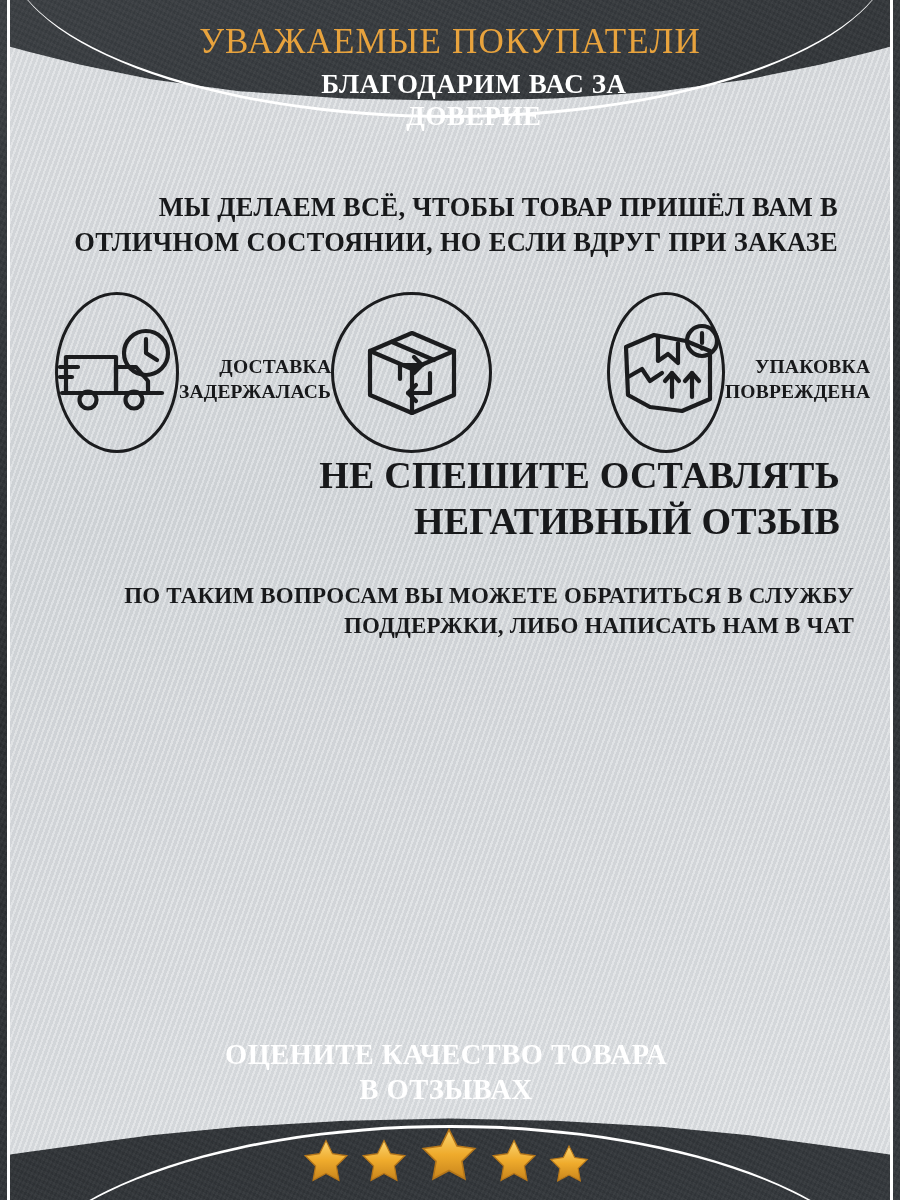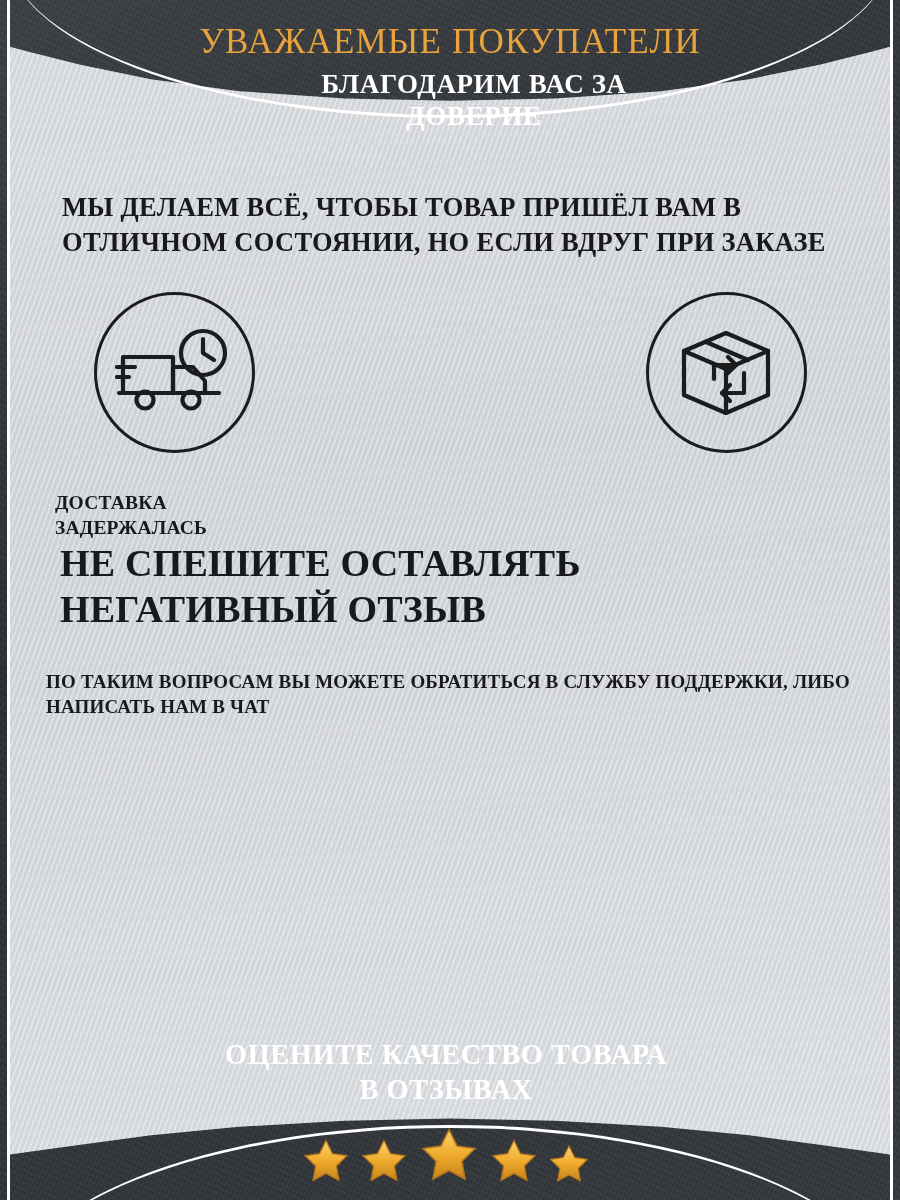--- a/index.html
+++ b/index.html
@@ -107,21 +107,21 @@
     padding: 0 230px;
     margin-left: 48px;
   }
 
   
   .content {
     position: absolute;
     left: 40px;
     right: 40px;
     top: 190px;
-    text-align: left;
+    text-align: right;
     z-index: 6;
     color: #18191b;
   }
 
   .lead {
     font-size: 26.5px;
     font-weight: 700;
     letter-spacing: 0.3px;
     line-height: 1.33;
     text-transform: uppercase;
@@ -132,23 +132,21 @@
   .icons {
     margin-top: 32px;
     display: flex;
     justify-content: space-between;
     align-items: flex-start;
     padding: 0 15px;
   }
   .icon-col {
     width: 238px;
     display: flex;
-    flex-direction: column;
     align-items: center;
-    gap: 24px;
   }
   .circle {
     width: 161px;
     height: 161px;
     border-radius: 50%;
     border: 3px solid #1b1c1e;
     display: flex;
     align-items: center;
     justify-content: center;
     background: transparent;
@@ -167,21 +165,21 @@
     font-size: 38px;
     font-weight: 700;
     line-height: 1.2;
     text-transform: uppercase;
     letter-spacing: 0.2px;
     padding: 0 20px;
   }
 
   .subtext {
     margin-top: 36px;
-    font-size: 19px;
+    font-size: 23px;
     font-weight: 700;
     line-height: 1.33;
     text-transform: uppercase;
     letter-spacing: 0.2px;
     padding: 0 6px;
   }
 
   
   .footer {
     position: absolute;
@@ -271,20 +269,42 @@
             <path d="M36 21 L78 39"></path>
 
             <path d="M44 58 V44 H66"></path>
             <path d="M58 36 L66 44 L58 52"></path>
             <path d="M74 52 V72 H52"></path>
             <path d="M60 64 L52 72 L60 80"></path>
           </svg>
         </div>
       </div>
 
+      <div class="icon-col">
+        <div class="circle">
+          <svg width="112" height="104" viewBox="0 0 112 104" fill="none" stroke="#1b1c1e" stroke-width="4.2" stroke-linecap="round" stroke-linejoin="round">
+
+            <path d="M16 26 L44 14 L76 20 L100 30 V78 L72 90 L40 86 L18 74 Z"></path>
+
+            <path d="M48 16 V40 L58 33 L68 42 V22"></path>
+
+            <path d="M18 56 L32 48 L40 60 L52 52"></path>
+
+            <path d="M62 76 V52"></path>
+            <path d="M55 60 L62 52 L69 60"></path>
+            <path d="M82 76 V52"></path>
+            <path d="M75 60 L82 52 L89 60"></path>
+
+            <circle cx="92" cy="20" r="15"></circle>
+            <path d="M92 12 V22"></path>
+            <path d="M92 27 V27.6"></path>
+          </svg>
+        </div>
+        <div class="icon-caption">УПАКОВКА ПОВРЕЖДЕНА</div>
+      </div>
 
     </div>
 
     <div class="statement">НЕ СПЕШИТЕ ОСТАВЛЯТЬ НЕГАТИВНЫЙ ОТЗЫВ</div>
     <div class="subtext">ПО ТАКИМ ВОПРОСАМ ВЫ МОЖЕТЕ ОБРАТИТЬСЯ В СЛУЖБУ ПОДДЕРЖКИ, ЛИБО НАПИСАТЬ НАМ В ЧАТ</div>
 
   </div>
 
   <div class="footer">
     <div class="f-title">ОЦЕНИТЕ КАЧЕСТВО ТОВАРА В ОТЗЫВАХ</div>

